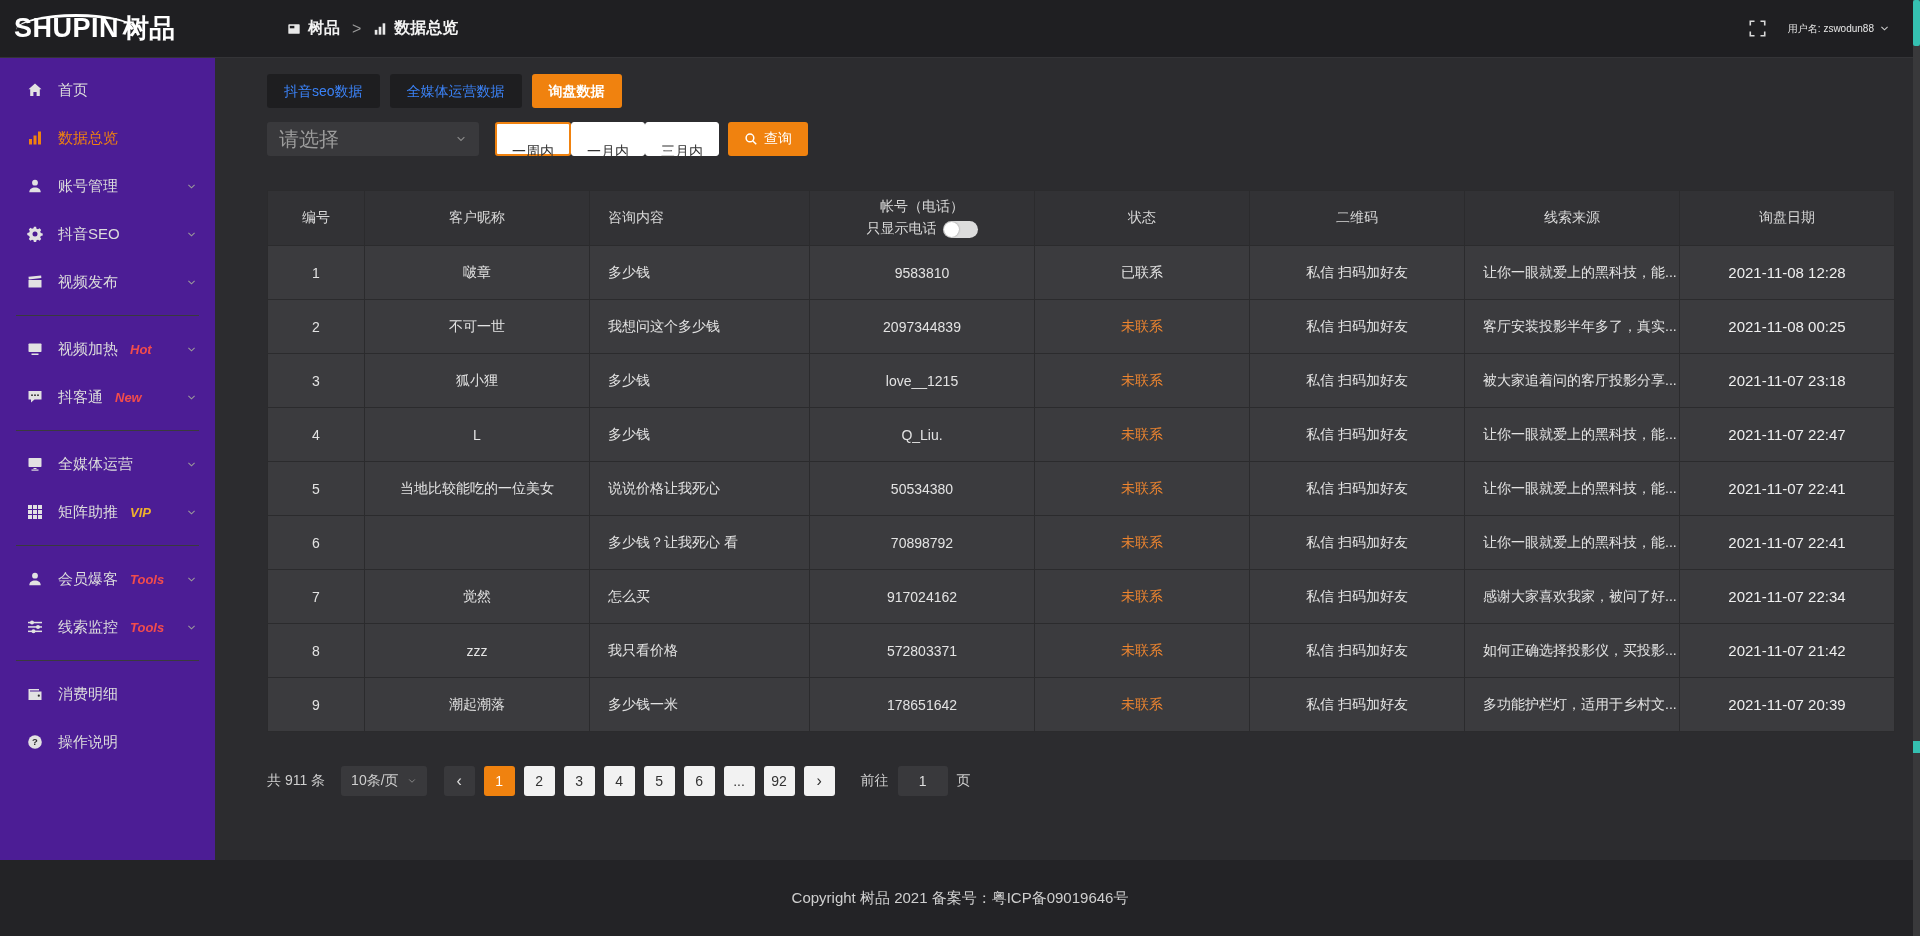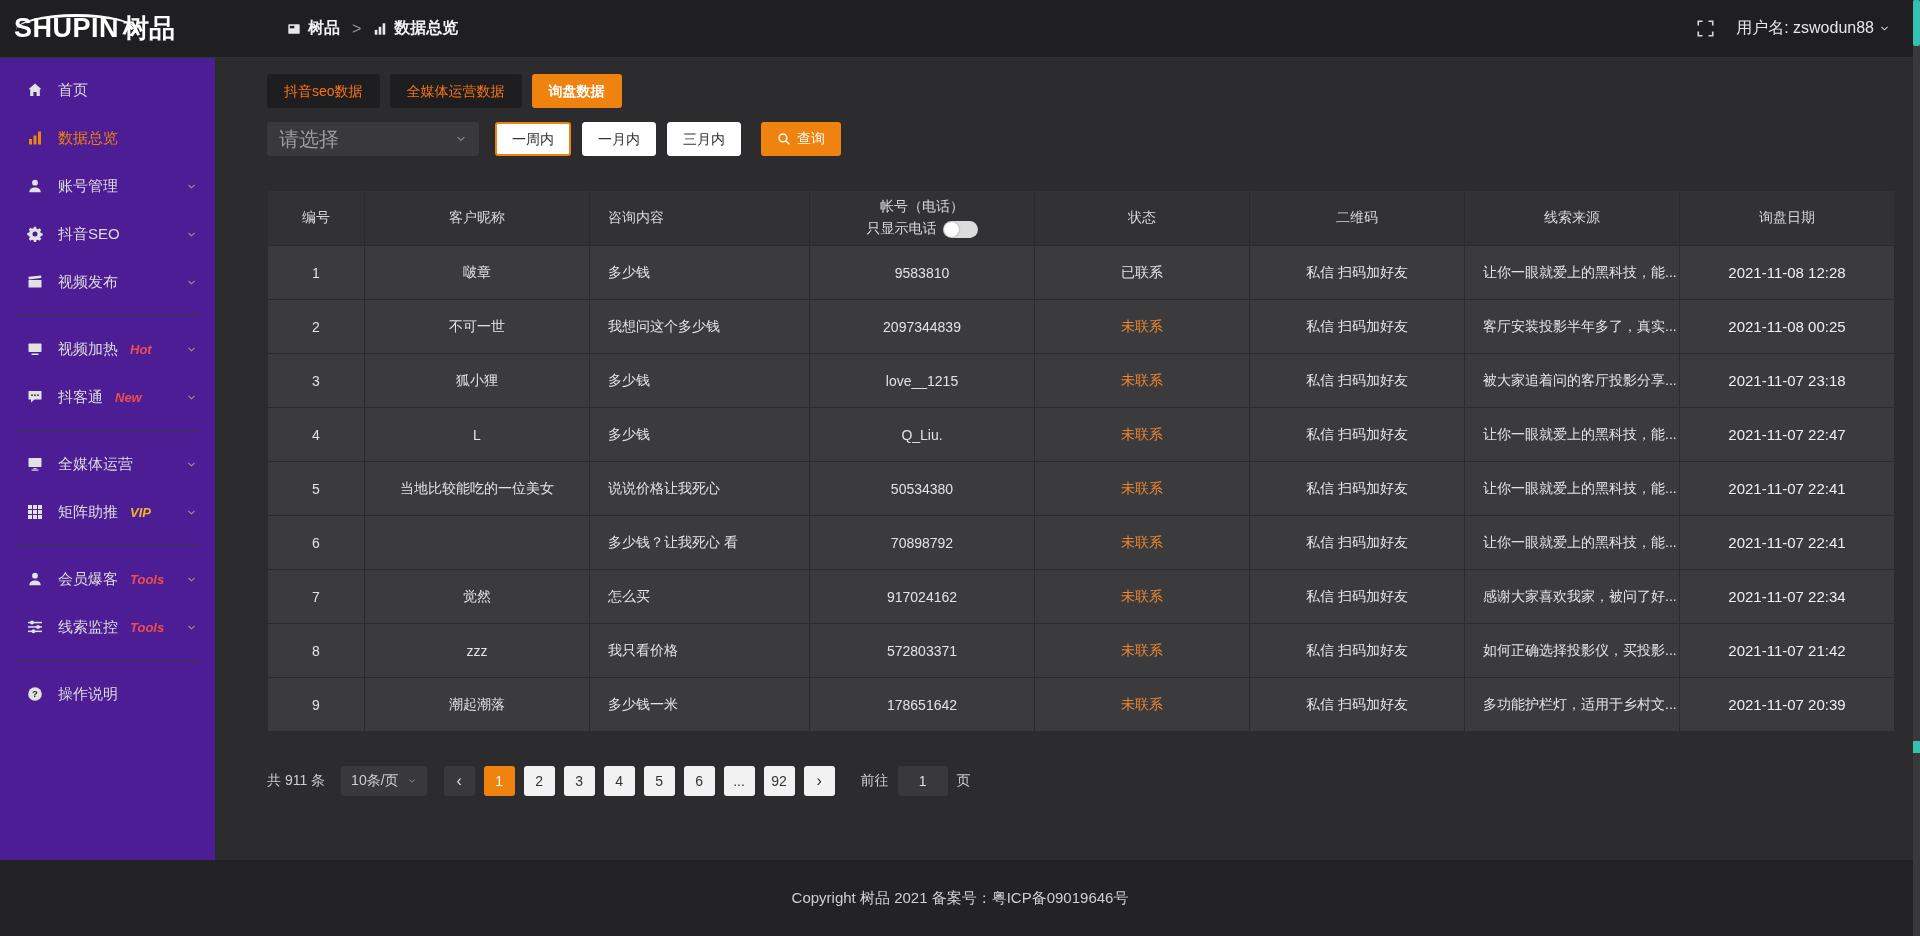--- a/index.html
+++ b/index.html
@@ -14,21 +14,21 @@
   .logo-en{color:#fff;font-size:27px;font-weight:900;letter-spacing:.5px;}
   .logo-cn{color:#fff;font-size:26px;font-weight:800;margin-left:4px;}
   .breadcrumb{display:flex;align-items:center;margin-left:72px;color:#f2f2f2;font-size:16px;font-weight:700;}
   .bc-icon{display:inline-flex;margin-right:7px;color:#e8e8e8;}
   .bc-icon svg{width:14px;height:14px;}
   .bc-item{cursor:pointer;}
   .bc-sep{color:#9a9a9a;margin:0 12px;font-weight:400;}
   .topbar-right{margin-left:auto;display:flex;align-items:center;padding-right:30px;color:#e6e6e6;}
   .fs-icon{display:inline-flex;margin-right:22px;cursor:pointer;color:#d8d8d8;}
   .fs-icon svg{width:17px;height:17px;}
-  .username{font-size:16px;cursor:pointer;}
+  .username{font-size:10px;cursor:pointer;}
   .user-chevron{display:inline-flex;margin-left:5px;color:#cfcfcf;cursor:pointer;}
   .user-chevron svg{width:11px;height:11px;}
 
   
   .sidebar{position:absolute;top:56px;left:0;width:215px;bottom:0;background:#4c1d95;z-index:1;}
   #sidebar-nav{padding-top:10px;}
   .side-item{display:flex;align-items:center;height:48px;padding:0 18px 0 26px;color:#dcdcdc;font-size:15px;cursor:pointer;}
   .side-icon{display:inline-flex;width:18px;justify-content:center;margin-right:14px;color:#e2e2e2;}
   .side-icon svg{width:16px;height:16px;}
   .side-item.active,.side-item.active .side-icon{color:#f0820f;}
@@ -38,32 +38,32 @@
   .badge-vip{color:#f0b32c;}
   .side-chevron{margin-left:auto;display:inline-flex;color:#9a9a9a;}
   .side-chevron svg{width:11px;height:11px;}
   .side-divider{border-top:1px solid #3a3a3d;margin:9px 16px;}
 
   
   .main{position:absolute;left:215px;top:58px;right:0;bottom:76px;background:#2c2c2f;
         box-sizing:border-box;padding:16px 26px 0 52px;}
 
   .tabs{display:flex;gap:10px;}
-  .tab{height:34px;line-height:34px;padding:0 17px;background:#1e1e20;color:#f97316;
+  .tab{height:34px;line-height:34px;padding:0 17px;background:#1e1e20;color:#3b82f6;
        font-size:14px;border-radius:3px;cursor:pointer;}
   .tab.active{background:#f0820f;color:#fff;font-weight:700;}
 
   .filters{display:flex;align-items:center;margin-top:14px;}
   .select{width:212px;height:34px;background:#39393c;border-radius:3px;display:flex;align-items:center;
           justify-content:space-between;padding:0 12px;box-sizing:border-box;color:#9c9c9c;font-size:20px;cursor:pointer;}
   .sel-chevron{display:inline-flex;color:#8a8a8a;}
   .sel-chevron svg{width:12px;height:12px;}
   .periods{display:flex;margin-left:16px;}
-  .period-btn{height:34px;line-height:32px;padding:0 15px;background:#fff;color:#333;font-size:14px;
-              border:1px solid #fff;border-radius:3px;margin-right:11px;cursor:pointer;box-sizing:border-box;}
+  .period-btn{height:34px;line-height:32px;padding:12px 15px;background:#fff;color:#333;font-size:14px;
+              border:1px solid #fff;border-radius:3px;cursor:pointer;box-sizing:border-box;}
   .period-btn.active{border:2px solid #f0820f;line-height:30px;}
   .search-btn{height:34px;display:flex;align-items:center;gap:6px;background:#f0820f;color:#fff;border:none;
               border-radius:3px;padding:0 16px;font-size:14px;margin-left:9px;cursor:pointer;font-family:Liberation Sans, sans-serif;}
   .search-ic{display:inline-flex;}
   .search-ic svg{width:14px;height:14px;}
 
   
   .data-table{margin-top:34px;width:1627px;border-collapse:collapse;table-layout:fixed;font-size:14px;}
   .data-table th,.data-table td{border:1px solid #2b2b2d;overflow:hidden;white-space:nowrap;text-overflow:ellipsis;}
   .data-table th{height:52px;background:#323235;color:#d8d8d8;font-weight:400;}
@@ -311,20 +311,29 @@
           <span class="side-chevron">
             <svg viewBox="0 0 16 16" width="16" height="16" fill="currentColor" xmlns="http://www.w3.org/2000/svg">
               <path d="M3.5 5.5 8 10l4.5-4.5" fill="none" stroke="currentColor" stroke-width="1.5"></path>
             </svg>
           </span>
         </div>
         <div class="side-divider"></div>
         <div class="side-item">
           <span class="side-icon">
             <svg viewBox="0 0 16 16" width="16" height="16" fill="currentColor" xmlns="http://www.w3.org/2000/svg">
+              <path d="M1.5 3h10.5v1.6H3v.8h11.5V14H1.5Z"></path>
+              <circle cx="11.8" cy="9.7" r="1.1" fill="#29292b"></circle>
+            </svg>
+          </span>
+          <span class="side-label">消费明细</span>
+        </div>
+        <div class="side-item">
+          <span class="side-icon">
+            <svg viewBox="0 0 16 16" width="16" height="16" fill="currentColor" xmlns="http://www.w3.org/2000/svg">
               <circle cx="8" cy="8" r="6.8"></circle>
               <text x="8" y="11" text-anchor="middle" font-size="9.5" font-weight="bold" fill="#29292b">?</text>
             </svg>
           </span>
           <span class="side-label">操作说明</span>
         </div>
       </nav>
   </div>
 
   <div class="main">

